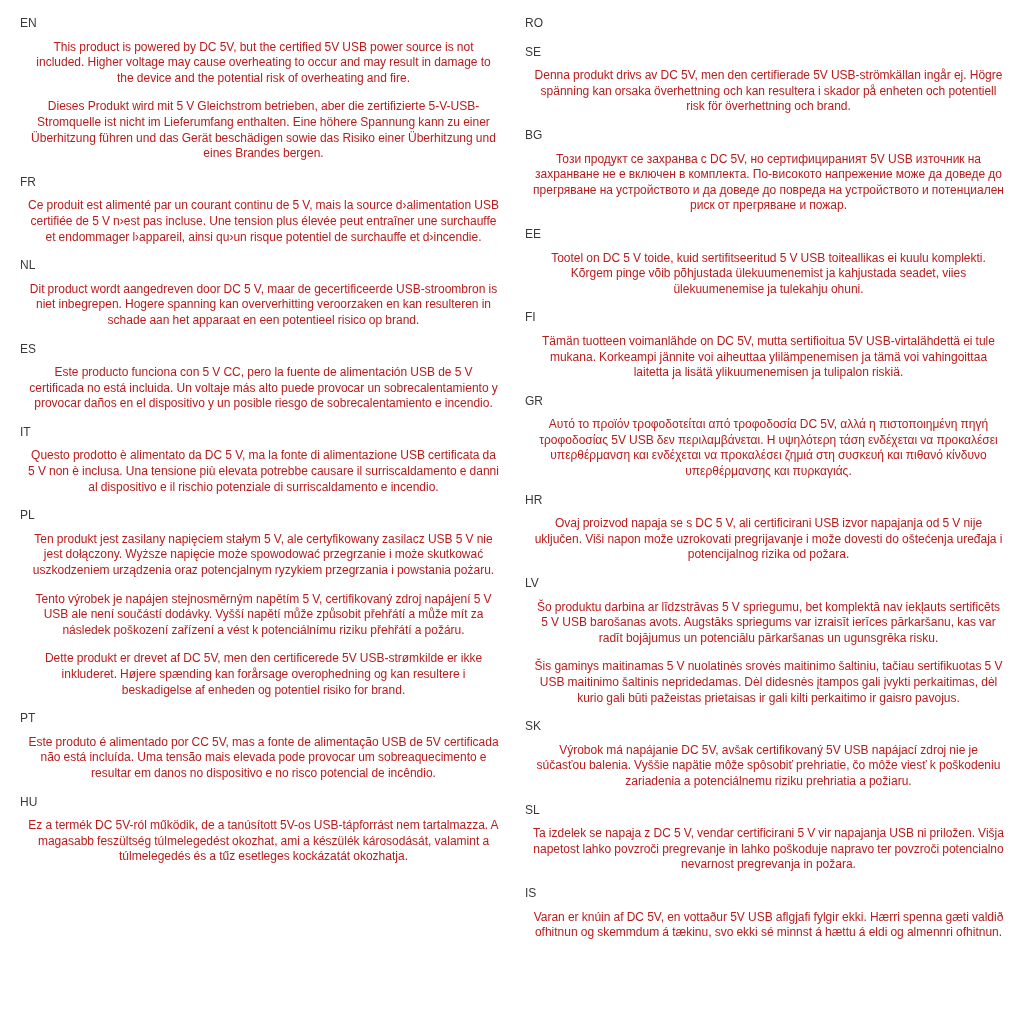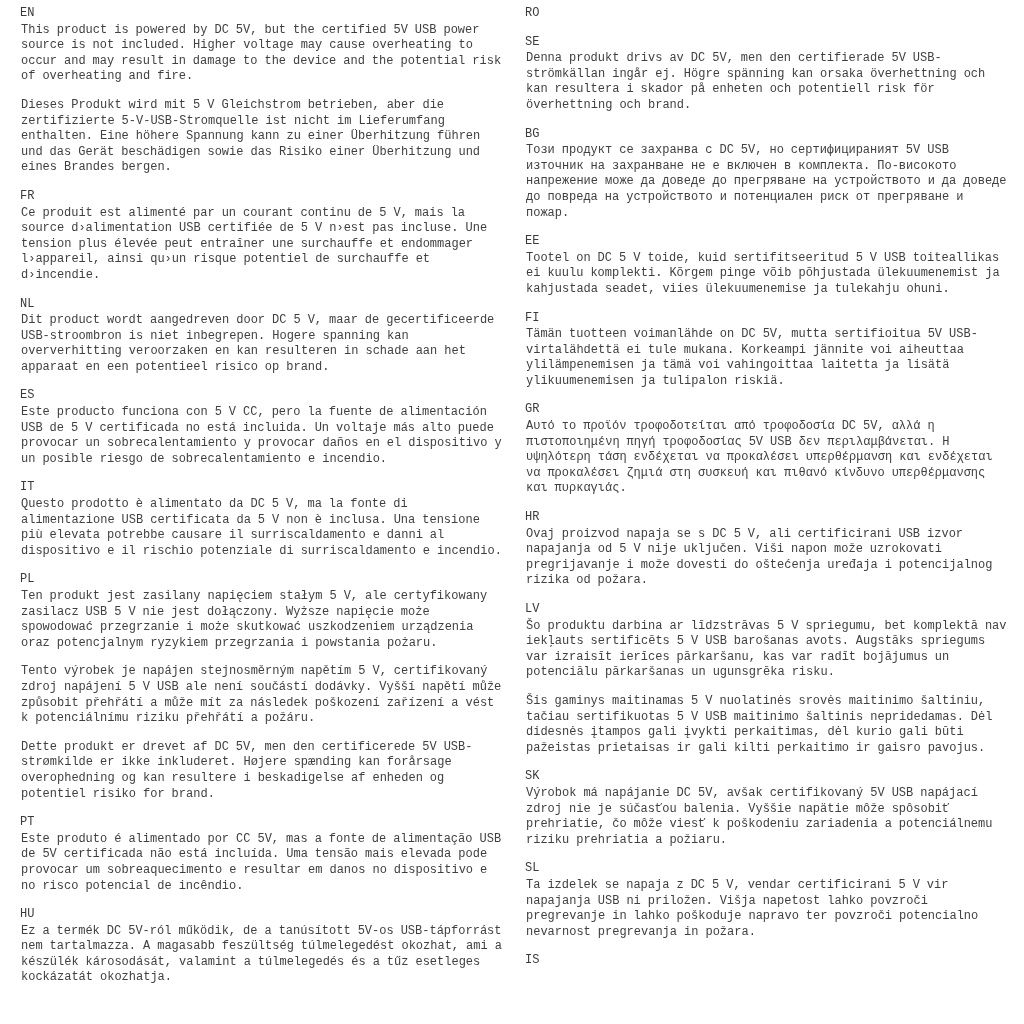--- a/index.html
+++ b/index.html
@@ -13,41 +13,40 @@
     overflow: hidden;
     font-family: "Liberation Sans", "DejaVu Sans", sans-serif;
     font-size: 12px;
     line-height: 1.3;
     color: #3a3a3a;
     -webkit-font-smoothing: antialiased;
   }
   .page {
     display: flex;
     gap: 18px;
-    padding: 6px 14px 0 20px;
+    padding: 16px 14px 0 20px;
     box-sizing: border-box;
     width: 1024px;
-    font-family: Liberation Mono, monospace;
   }
   .column {
     width: 487px;
     flex: 0 0 487px;
   }
   .lang-block {
     margin: 0 0 13px 0;
   }
   .lang-code {
     margin: 0;
     font-weight: 400;
     color: #3a3a3a;
   }
   .lang-text {
-    margin: 1px;
-    text-align: left;
-    color: #404040;
+    margin: 8px;
+    text-align: center;
+    color: #b91c1c;
     word-spacing: -0.2px;
   }
 </style>
 </head>
 <body>
 
 <div class="page">
   <div class="column">
       <div class="lang-block">
         <div class="lang-code">EN</div>
@@ -129,15 +128,16 @@
       <div class="lang-block">
         <div class="lang-code">SK</div>
         <p class="lang-text">Výrobok má napájanie DC 5V, avšak certifikovaný 5V USB napájací zdroj nie je súčasťou balenia. Vyššie napätie môže spôsobiť prehriatie, čo môže viesť k poškodeniu zariadenia a potenciálnemu riziku prehriatia a požiaru.</p>
       </div>
       <div class="lang-block">
         <div class="lang-code">SL</div>
         <p class="lang-text">Ta izdelek se napaja z DC 5 V, vendar certificirani 5 V vir napajanja USB ni priložen. Višja napetost lahko povzroči pregrevanje in lahko poškoduje napravo ter povzroči potencialno nevarnost pregrevanja in požara.</p>
       </div>
       <div class="lang-block">
         <div class="lang-code">IS</div>
+        <p class="lang-text">Varan er knúin af DC 5V, en vottaður 5V USB aflgjafi fylgir ekki. Hærri spenna gæti valdið ofhitnun og skemmdum á tækinu, svo ekki sé minnst á hættu á eldi og almennri ofhitnun.</p>
       </div>
     </div>
 </div>
 
 </body></html>

